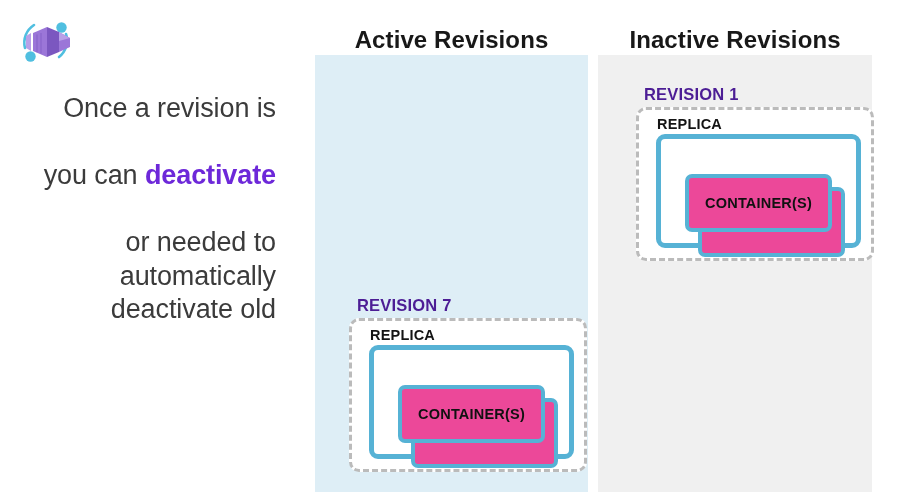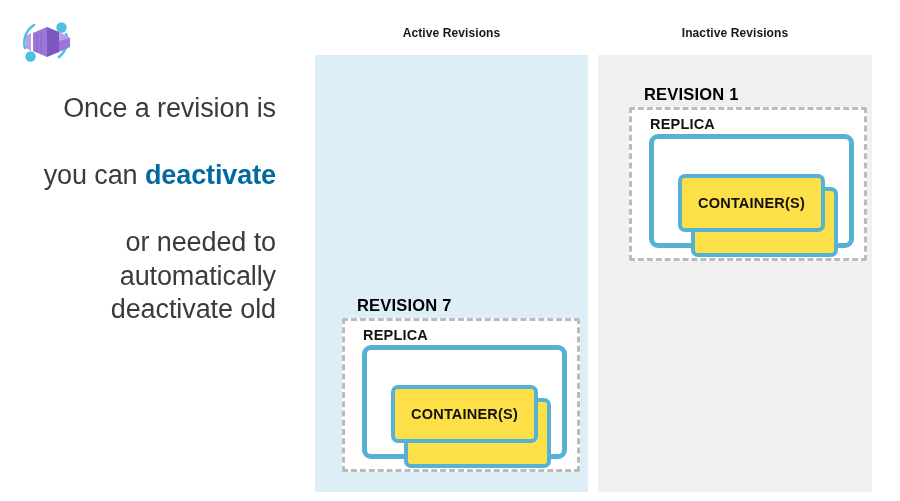--- a/index.html
+++ b/index.html
@@ -46,28 +46,28 @@
     text-align: right;
     font-family: Liberation Sans, sans-serif;
     font-size: 27px;
     line-height: 33.5px;
     color: #3b3b3b;
     font-weight: 300;
     letter-spacing: -0.1px;
   }
   #caption b {
     font-weight: 700;
-    color: #0369a1;
+    color: #6d28d9;
   }
 
   
   .col-heading {
     position: absolute;
     top: 26px;
-    font-size: 12px;
+    font-size: 24px;
     font-weight: 700;
     color: #181818;
     text-align: center;
     letter-spacing: 0.1px;
   }
   #heading-active  { left: 315px; width: 273px; }
   #heading-inactive{ left: 598px; width: 274px; }
 
   
   .panel {
@@ -88,32 +88,32 @@
 
   
   .revision-group { position: absolute; }
 
   .revision-label {
     position: absolute;
     left: 24px;
     top: 0;
     font-size: 16.5px;
     font-weight: 700;
-    color: #000000;
+    color: #4c1d95;
     letter-spacing: 0.2px;
     white-space: nowrap;
   }
 
   .dashed-box {
     position: absolute;
-    left: 9px;
+    left: 16px;
     top: 22px;
     background: #ffffff;
     border: 3px dashed #BBBBBB;
-    border-radius: 2px;
+    border-radius: 10px;
     box-sizing: border-box;
   }
 
   .replica-label {
     position: absolute;
     left: 18px;
     top: 6px;
     font-size: 14.5px;
     font-weight: 700;
     color: #141414;
@@ -126,21 +126,21 @@
     position: absolute;
     background: #ffffff;
     border: 5px solid #56B2D5;
     border-radius: 9px;
     box-sizing: border-box;
   }
 
   
   .container-card {
     position: absolute;
-    background: #fde047;
+    background: #ec4899;
     border: 4px solid #56B2D5;
     border-radius: 7px;
     box-sizing: border-box;
   }
   .container-card.back  { z-index: 1; }
   .container-card.front { z-index: 2; }
 
   .container-label {
     position: absolute;
     left: 0;

